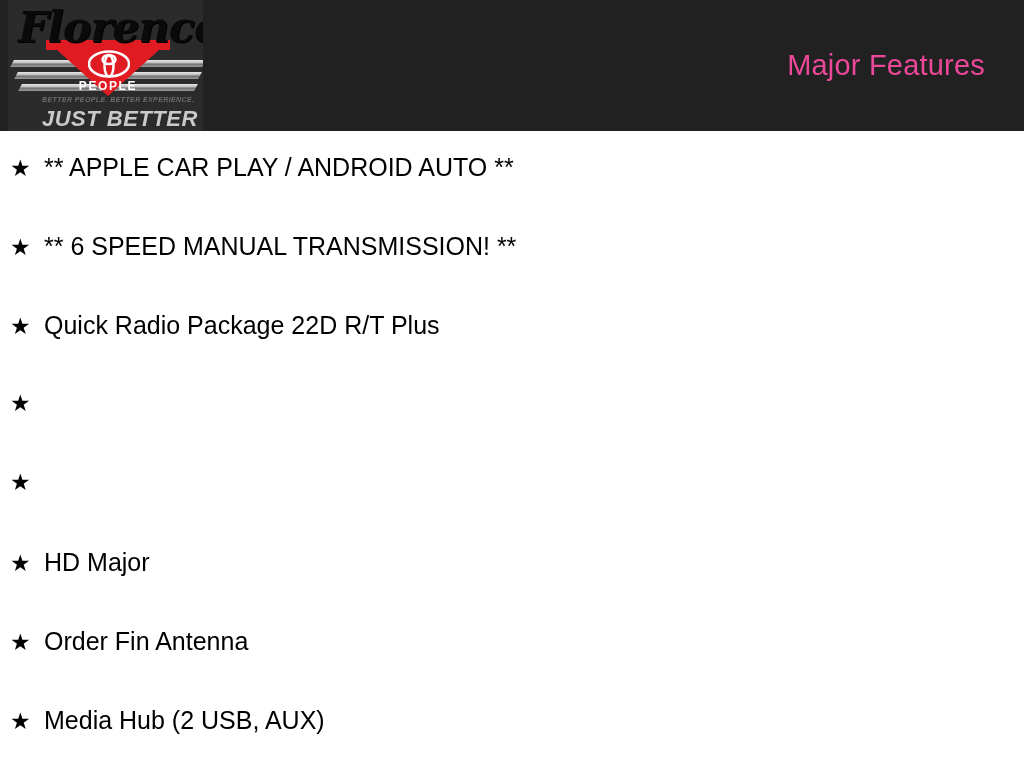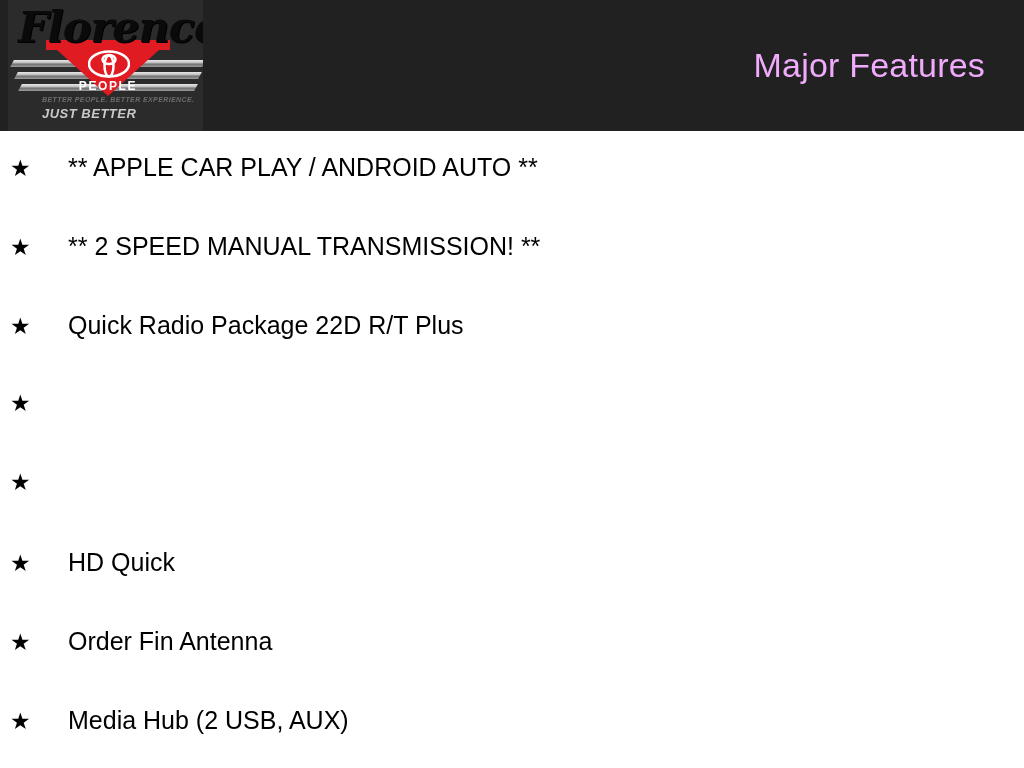--- a/index.html
+++ b/index.html
@@ -128,36 +128,36 @@
   }
   .tagline-big {
     position: absolute;
     left: 34px;
     top: 106px;
     width: 160px;
     color: #c9c9c9;
     font-family: "Liberation Sans", sans-serif;
     font-weight: bold;
     font-style: italic;
-    font-size: 13px;
+    font-size: 22px;
     letter-spacing: 0.5px;
     white-space: nowrap;
   }
 
   
   .header-title {
     position: absolute;
     right: 39px;
     top: 0;
     height: 131px;
     display: flex;
     align-items: center;
-    color: #f0abfc;
-    font-family: "Liberation Sans", sans-serif;
-    font-size: 34px;
+    color: #ec4899;
+    font-family: "Liberation Sans", sans-serif;
+    font-size: 29px;
     font-weight: normal;
     letter-spacing: 0.2px;
     white-space: nowrap;
   }
 
   
   .features {
     list-style: none;
     margin: 0;
     padding: 0;
@@ -182,21 +182,20 @@
     font-family: "DejaVu Sans", sans-serif;
     font-size: 23px;
     line-height: 1;
   }
   .feature-label {
     color: #000000;
     font-family: "Liberation Sans", sans-serif;
     font-size: 25px;
     line-height: 1;
     white-space: nowrap;
-    margin-left: 24px;
   }
 </style>
 </head>
 <body>
 
 <div class="header">
 
   <div class="logo-block">
     <div class="logo-inner">
 
@@ -230,35 +229,35 @@
 
 </div>
 
 <ul class="features">
     <li class="feature-item">
       <span class="bullet">★</span>
       <span class="feature-label">** APPLE CAR PLAY / ANDROID AUTO **</span>
     </li>
     <li class="feature-item">
       <span class="bullet">★</span>
-      <span class="feature-label">** 2 SPEED MANUAL TRANSMISSION! **</span>
+      <span class="feature-label">** 6 SPEED MANUAL TRANSMISSION! **</span>
     </li>
     <li class="feature-item">
       <span class="bullet">★</span>
       <span class="feature-label">Quick Radio Package 22D R/T Plus</span>
     </li>
     <li class="feature-item">
       <span class="bullet">★</span>
     </li>
     <li class="feature-item">
       <span class="bullet">★</span>
     </li>
     <li class="feature-item">
       <span class="bullet">★</span>
-      <span class="feature-label">HD Quick</span>
+      <span class="feature-label">HD Major</span>
     </li>
     <li class="feature-item">
       <span class="bullet">★</span>
       <span class="feature-label">Order Fin Antenna</span>
     </li>
     <li class="feature-item">
       <span class="bullet">★</span>
       <span class="feature-label">Media Hub (2 USB, AUX)</span>
     </li>
   </ul>

